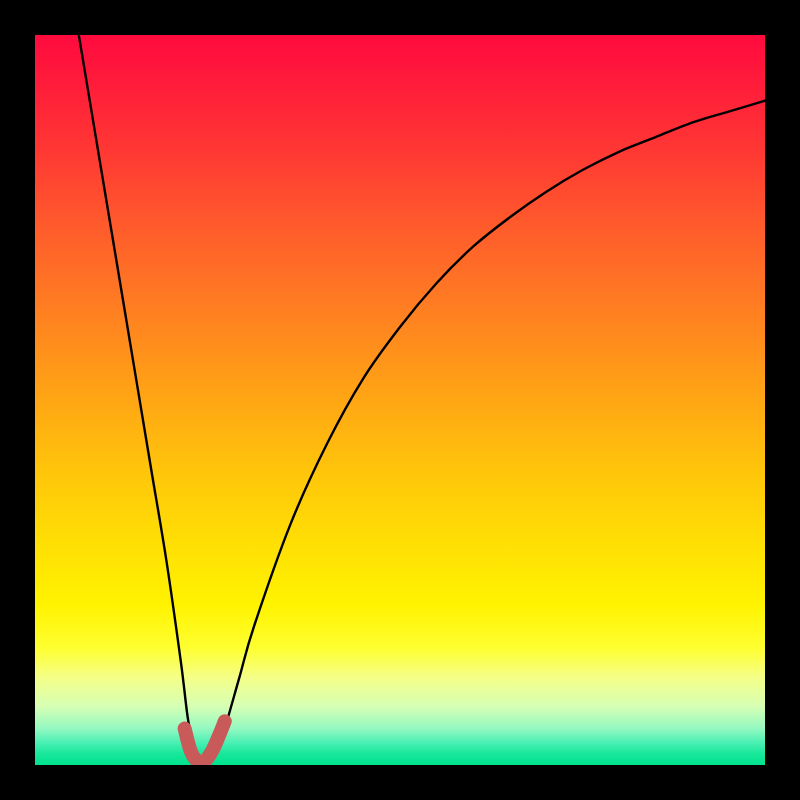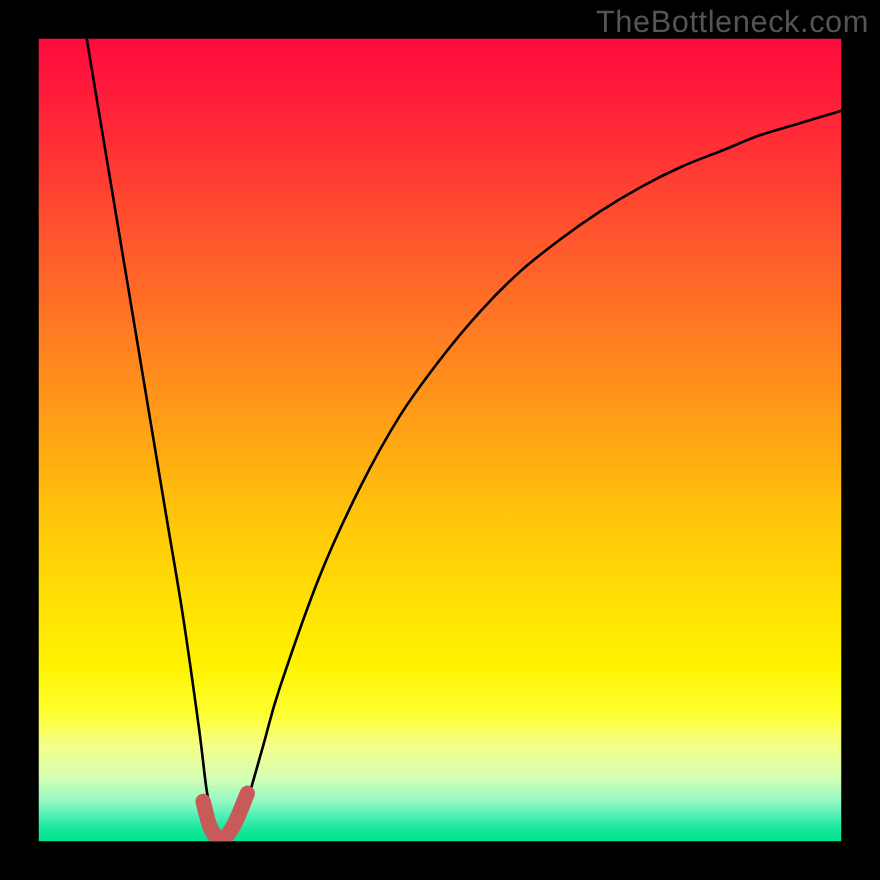--- a/index.html
+++ b/index.html
@@ -69,21 +69,20 @@
     top: 0;
     width: 730px;
     height: 730px;
   }
 </style>
 </head>
 <body>
 
 <div class="frame">
 
-  <div class="watermark">TheBottleneck.com</div>
 
   <div class="plot-area">
     <div class="gradient"></div>
     <svg class="curves" viewBox="0 0 730 730" preserveAspectRatio="none">
       <path id="curve-path" fill="none" stroke="#000" stroke-width="2.4" stroke-linecap="round" stroke-linejoin="round" d="M 43.8 0 C 46.233333333333334 14.600000000000003, 53.53333333333333 58.40000000000002, 58.4 87.60000000000002 C 63.266666666666666 116.80000000000003, 68.13333333333334 146.00000000000006, 73 175.20000000000005 C 77.86666666666666 204.40000000000003, 82.73333333333332 233.60000000000002, 87.6 262.8 C 92.46666666666667 292, 97.33333333333334 321.2, 102.2 350.4 C 107.06666666666666 379.59999999999997, 111.93333333333334 408.8, 116.8 438 C 121.66666666666666 467.2, 126.53333333333333 493.9666666666667, 131.4 525.6 C 136.26666666666668 557.2333333333333, 142.35 601.0333333333333, 146 627.8 C 149.65 654.5666666666666, 150.86666666666665 671.6, 153.29999999999998 686.2 C 155.73333333333332 700.8000000000001, 158.16666666666666 708.7083333333333, 160.6 715.4 C 163.03333333333333 722.0916666666667, 165.46666666666667 724.525, 167.9 726.35 C 170.33333333333334 728.1750000000001, 172.76666666666665 728.1750000000001, 175.2 726.35 C 177.63333333333333 724.525, 180.06666666666666 720.875, 182.5 715.4 C 184.93333333333334 709.925, 186.15 705.6666666666666, 189.8 693.5 C 193.45000000000002 681.3333333333334, 199.53333333333333 659.4333333333333, 204.4 642.4 C 209.26666666666668 625.3666666666667, 210.48333333333335 616.8499999999999, 219 591.3 C 227.51666666666665 565.75, 243.33333333333331 519.5166666666667, 255.49999999999997 489.1 C 267.66666666666663 458.6833333333334, 279.8333333333333 433.1333333333333, 292 408.8 C 304.1666666666667 384.4666666666667, 316.3333333333333 362.5666666666666, 328.5 343.09999999999997 C 340.6666666666667 323.6333333333333, 352.8333333333333 307.81666666666666, 365 292 C 377.1666666666667 276.18333333333334, 389.33333333333337 261.5833333333333, 401.50000000000006 248.2 C 413.66666666666674 234.81666666666666, 425.83333333333337 222.65000000000003, 438 211.70000000000005 C 450.16666666666663 200.75000000000006, 462.33333333333337 191.62500000000003, 474.5 182.5 C 486.66666666666663 173.37499999999997, 498.83333333333326 164.85833333333326, 510.99999999999994 156.94999999999993 C 523.1666666666666 149.0416666666666, 535.3333333333334 141.7416666666667, 547.5 135.05000000000007 C 559.6666666666666 128.35833333333343, 571.8333333333334 122.27500000000008, 584 116.80000000000007 C 596.1666666666666 111.32500000000006, 608.3333333333334 107.06666666666672, 620.5 102.20000000000005 C 632.6666666666666 97.33333333333337, 644.8333333333334 91.85833333333336, 657 87.60000000000002 C 669.1666666666666 83.34166666666668, 681.3333333333334 80.3, 693.5 76.64999999999998 C 705.6666666666666 72.99999999999996, 723.9166666666666 67.52499999999993, 730 65.69999999999993"></path>
       <path id="highlight-path" fill="none" stroke="#c85a5a" stroke-width="14" stroke-linecap="round" stroke-linejoin="round" d="M 149.64999999999998 693.5 C 150.6233333333333 697.15, 153.42166666666668 710.0466666666666, 155.49 715.4 C 157.55833333333334 720.7533333333333, 159.62666666666667 723.9166666666666, 162.06 725.62 C 164.49333333333334 727.3233333333334, 167.535 727.3233333333334, 170.09 725.62 C 172.645 723.9166666666666, 175.07833333333332 719.5366666666666, 177.39 715.4 C 179.70166666666665 711.2633333333333, 181.89166666666668 705.6666666666666, 183.96 700.8 C 186.02833333333334 695.9333333333333, 188.82666666666668 688.6333333333333, 189.8 686.2"></path>
     </svg>
   </div>
 
 </div>

